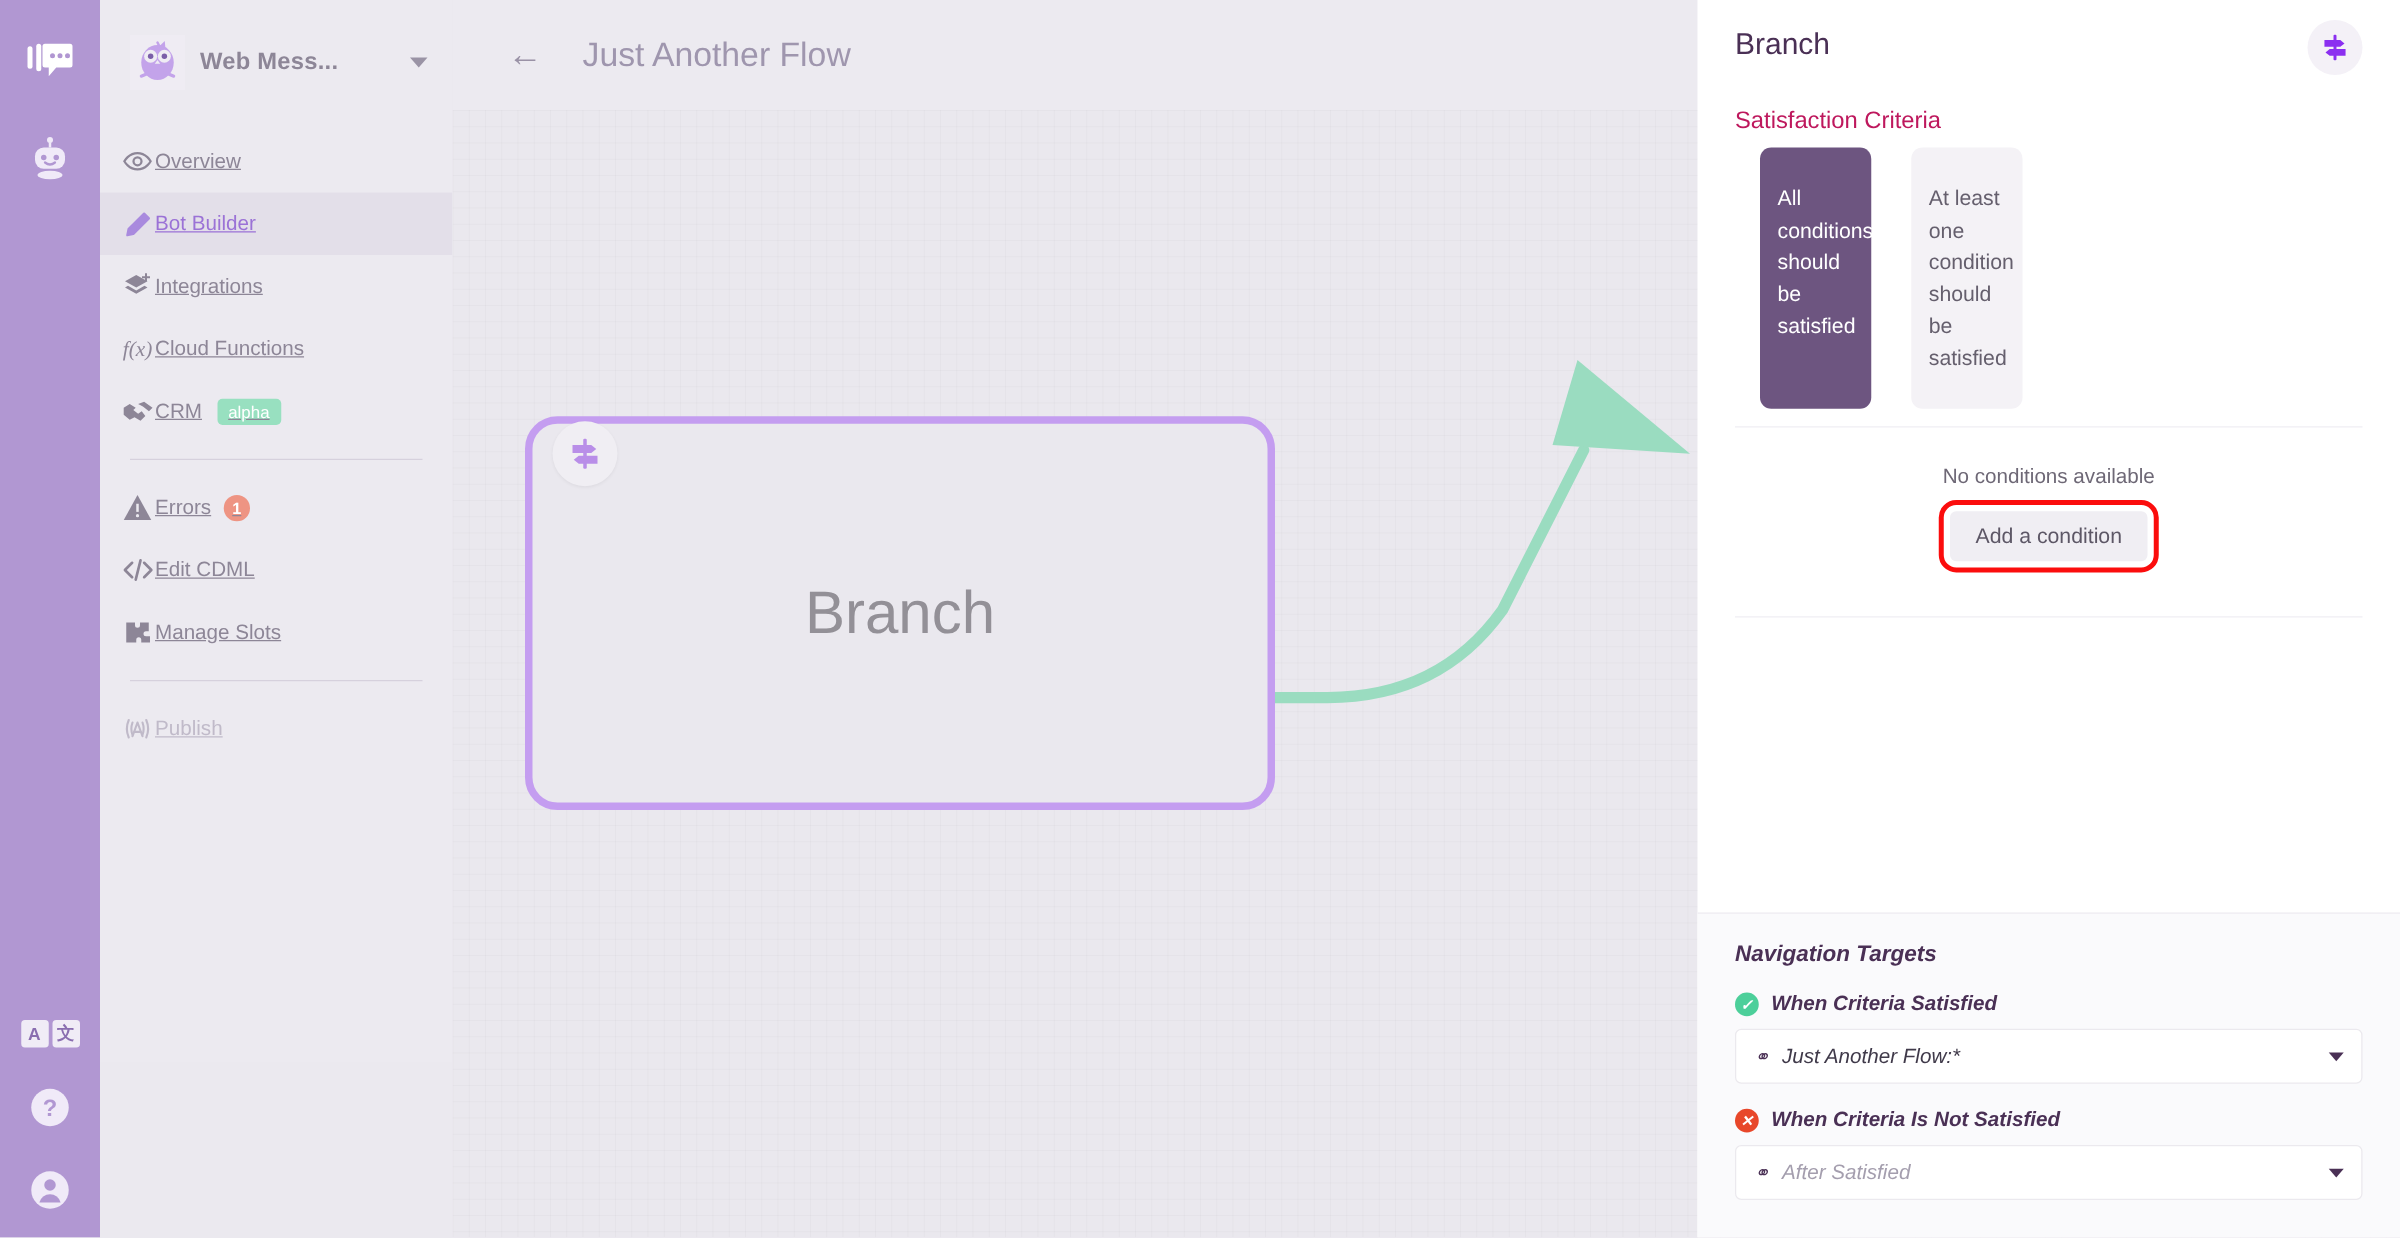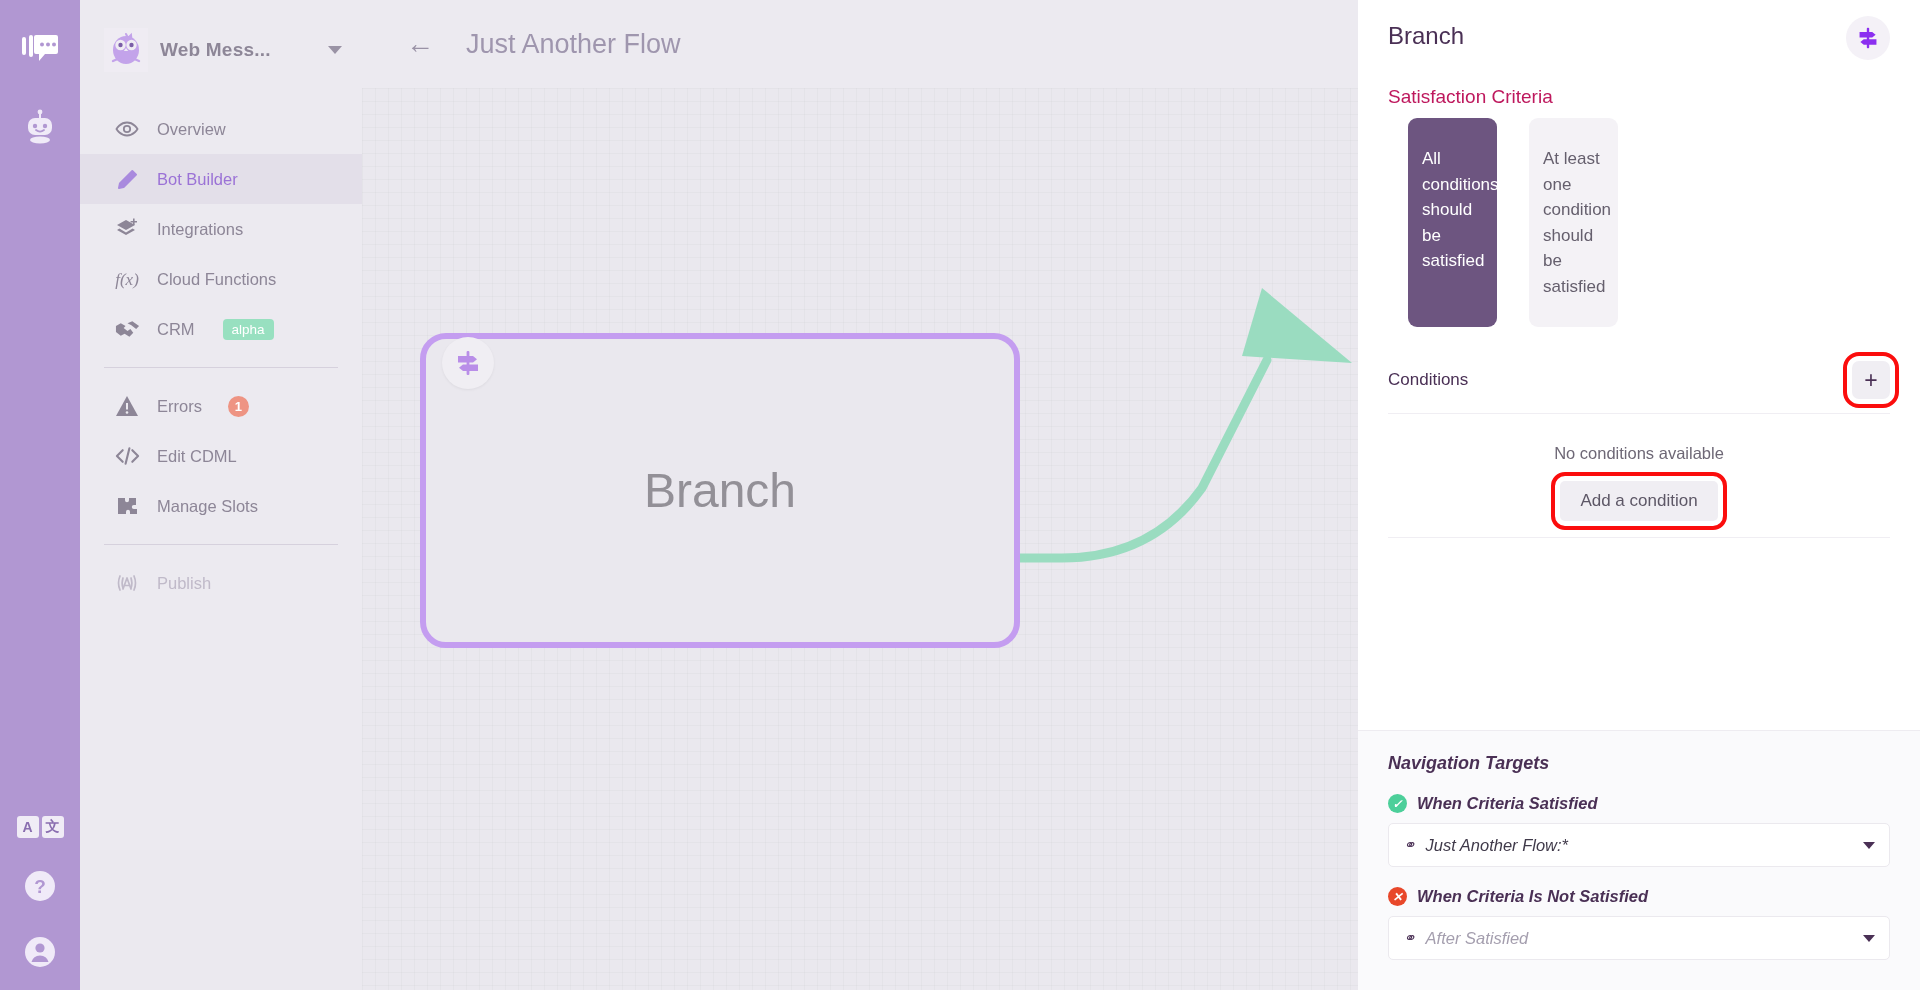--- a/index.html
+++ b/index.html
@@ -40,23 +40,23 @@
   .workspace {
     display: flex; align-items: center; gap: 12px;
     padding: 0 20px 0 24px; height: 56px; cursor: pointer;
   }
   .ws-logo { width: 44px; height: 44px; display:flex; align-items:center; justify-content:center; }
   .ws-name { font-size: 19px; color: #8d8697; font-weight: 600; flex: 1; letter-spacing: .2px; }
   .ws-caret { width: 0; height: 0; border-left: 7px solid transparent; border-right: 7px solid transparent; border-top: 8px solid #9a93a5; }
 
   .nav { margin-top: 26px; display: flex; flex-direction: column; }
   .nav-item {
-    display: flex; align-items: center; gap: 16px;
-    height: 50px; padding-left: 33px; cursor: pointer;
-    color: #8d8697; font-size: 16.5px;
+    display: flex; align-items: center; 
+    height: 50px; padding-left: 16px; cursor: pointer;
+    color: #8d8697; font-size: 16.5px; text-decoration: underline;
   }
   .nav-item .nico { width: 28px; display:flex; align-items:center; justify-content:center; }
   .nav-item.active { background: #e3dfe9; color: #9b72d6; }
   .nav-item.active .nico svg { stroke: #a98ade; fill: #a98ade; }
   .nav-item.disabled { color: #c0bac9; }
   .badge-alpha {
     background: #98e0c0; color: #ffffff; font-size: 13.5px;
     padding: 3px 9px; border-radius: 4px; margin-left: 12px; font-weight: 500;
   }
   .badge-count {
@@ -131,21 +131,21 @@
   .cond-header { display: flex; align-items: center; margin-top: 34px; }
   .cond-title { font-size: 17px; color: #4a3055; font-weight: 500; flex: 1; }
   .plus-box { position: relative; }
   .plus-btn {
     width: 38px; height: 38px; border-radius: 7px; background: #f0eef3;
     display:flex; align-items:center; justify-content:center;
     font-size: 23px; color: #4a3055; cursor: pointer; line-height: 1;
   }
   .hl { outline: 4px solid #fb0d0d; outline-offset: 5px; }
 
-  .cond-panel { border-top: 1px solid #f0eef3; margin-top: 14px; padding-top: 30px; text-align: center; border-bottom: 1px solid #f0eef3; padding-bottom: 16px; }
+  .cond-panel { border-top: 1px solid #f0eef3; margin-top: 14px; padding-top: 30px; text-align: center; border-bottom: 1px solid #f0eef3; padding-bottom: 44px; }
   .cond-empty { font-size: 16.5px; color: #6e6876; }
   .add-cond {
     display: inline-block; margin-top: 18px; background: #f0eef3;
     color: #5d5766; font-size: 17px; padding: 10px 20px; border-radius: 5px; cursor: pointer;
   }
 
   .nav-targets { background: #fafafc; border-top: 1px solid #eeecf1; padding: 22px 30px 30px 30px; font-style: italic; }
   .nt-title { font-size: 18px; color: #4a3055; font-weight: 600; }
   .nt-label { display:flex; align-items:center; gap: 10px; margin-top: 20px; font-size: 16.5px; color: #4a3055; font-weight: 600; }
   .nt-ico { width: 19px; height: 19px; border-radius: 50%; display:flex; align-items:center; justify-content:center; font-size: 12px; color:#fff; font-weight:bold; }
@@ -376,26 +376,20 @@
       </div>
     </div>
 
     <div class="panel-body">
       <div class="section-label">Satisfaction Criteria</div>
       <div class="crit-row">
         <div class="crit-btn sel">All conditions should be satisfied</div>
         <div class="crit-btn unsel">At least one condition should be satisfied</div>
       </div>
 
-      <div class="cond-header">
-        <div class="cond-title">Conditions</div>
-        <div class="plus-box">
-          <div class="plus-btn hl">+</div>
-        </div>
-      </div>
 
       <div class="cond-panel">
         <div class="cond-empty">No conditions available</div>
         <div class="add-cond hl">Add a condition</div>
       </div>
     </div>
 
     <div class="nav-targets">
       <div class="nt-title">Navigation Targets</div>
 

